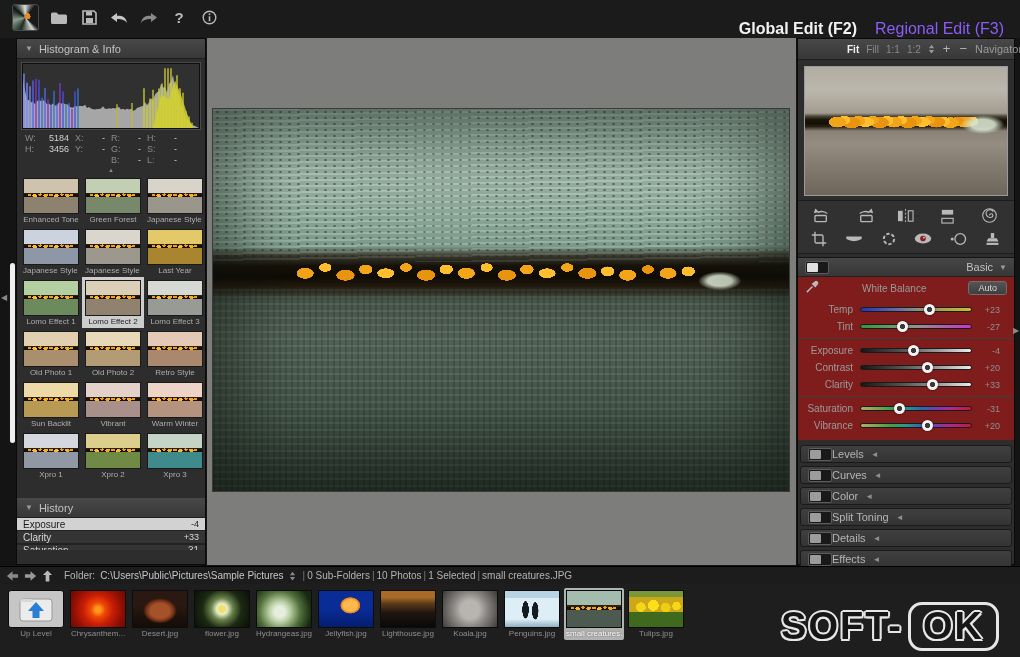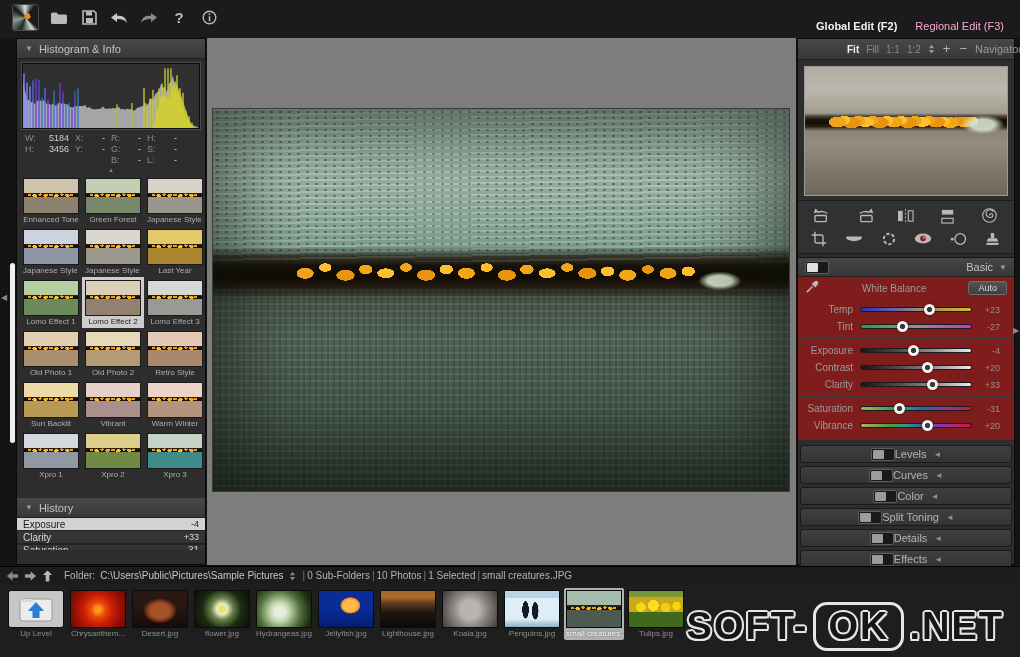--- a/index.html
+++ b/index.html
@@ -9,23 +9,23 @@
 
   
   .topbar { position:absolute; left:0; top:0; width:1020px; height:38px; background:#1b1b1b; }
   .topbar-left { position:absolute; left:12px; top:4px; display:flex; align-items:center; gap:10px; }
   .app-logo { width:27px; height:27px; border-radius:3px; border:1px solid #4a4a4a;
     background: radial-gradient(circle 5px at 58% 45%, #e88a20 0 60%, transparent 61%),
       conic-gradient(from 40deg, #1a1a1a 0 25%, #cfd8d0 30%, #1e2a22 45%, #8aa090 60%, #101510 75%, #d8e0d8 88%, #1a1a1a 100%); }
   .tb-icon { width:20px; height:18px; display:flex; align-items:center; justify-content:center; color:#b9b9b9; }
   .tb-icon svg { display:block; }
   .help-glyph { font-size:15px; font-weight:bold; color:#b9b9b9; }
-  .topbar-tabs { position:absolute; right:16px; top:20px; display:flex; gap:18px; font-size:11px; }
+  .topbar-tabs { position:absolute; right:16px; top:20px; display:flex; gap:18px; font-size:16px; }
   .tab-active { color:#f2f2f2; font-weight:bold; }
-  .tab-inactive { color:#f9a8d4; }
+  .tab-inactive { color:#8b5cf6; }
 
   
   .left-panel { position:absolute; left:16px; top:38px; width:190px; height:527px; background:#2d2d2d; border:1px solid #0a0a0a; }
   .section-header { height:20px; background:linear-gradient(#484848,#383838); color:#c2c2c2;
     font-size:11px; display:flex; align-items:center; padding:0 8px; gap:6px; border-bottom:1px solid #1e1e1e; }
   .section-header .tri { font-size:8px; color:#9a9a9a; }
   .hist-box { margin:4px 5px 0 5px; height:66px; background:#303030; border:1px solid #0e0e0e; outline:1px solid #4a4a4a; }
   .hist-box svg { display:block; width:100%; height:100%; }
   .info-grid { display:grid; grid-template-columns:16px 34px 16px 20px 16px 20px 16px 20px; 
     padding:4px 6px 1px 8px; font-size:9px; line-height:11px; }
@@ -144,21 +144,21 @@
   .t-tint { background:linear-gradient(90deg,#2a9a3a 0,#7a9a78 35%,#969090 52%,#aa62aa 75%,#cc33cc 100%); }
   .t-mono { background:linear-gradient(90deg,#161616 0,#4e4e4e 35%,#969696 68%,#ececec 100%); }
   .t-rainbow { background:linear-gradient(90deg,#b3ab5e 0,#86a656 12%,#45a046 26%,#2a9a8a 40%,#2a68b0 55%,#7a3ab0 70%,#b02a8a 82%,#c01838 100%); }
   .s-knob { position:absolute; top:50%; width:11px; height:11px; margin:-5.5px 0 0 -5.5px; border-radius:50%;
     background:radial-gradient(circle at 50% 50%, #3a3a3a 0 2.4px, #f2f2f2 2.9px 100%);
     box-shadow:0 0 2px rgba(0,0,0,.8); cursor:pointer; }
   .s-value { width:28px; text-align:right; color:#8f8f8f; font-size:9px; }
   .slider-divider { height:1px; background:#232323; border-bottom:1px solid #3e3e3e; margin:3px 0; }
 
   .cpanels { padding:5px 2px 0 2px; }
-  .cpanel { display:flex; align-items:center; justify-content:center; height:18px;
+  .cpanel { display:flex; align-items:center; justify-content:flex-start; height:18px;
     background:linear-gradient(#3f3f3f,#343434); border:1px solid #1a1a1a; border-radius:3px;
     margin-bottom:3px; padding:8px 7px; cursor:pointer; }
   .cp-right { display:flex; align-items:center; gap:7px; }
   .cp-label { color:#b5b5b5; font-size:11px; }
   .cp-arrow { color:#8f8f8f; font-size:8px; }
   .action-row { display:flex; justify-content:space-between; padding:10px 8px 0 8px; }
   .action-btn { width:98px; height:19px; background:linear-gradient(#4a4a4a,#383838); border:1px solid #1a1a1a;
     border-radius:3px; color:#b9b9b9; font-size:11px; display:flex; align-items:center; justify-content:center; cursor:pointer; }
 
   
@@ -737,16 +737,15 @@
         <div class="fcell">
           <div class="fthumb k-tulips"></div>
           <div class="flabel">Tulips.jpg</div>
         </div>
       </div>
   </div>
 
   <div class="watermark">
     <span>SOFT-</span>
       <span class="wm-ok">OK</span>
-      <span>.NET</span>
   </div>
 
 </div>
 
 </body></html>

